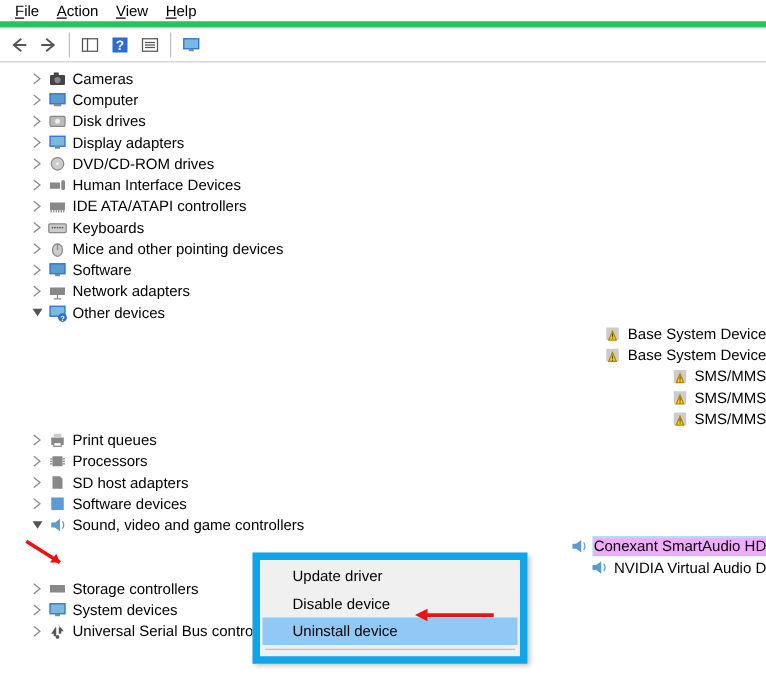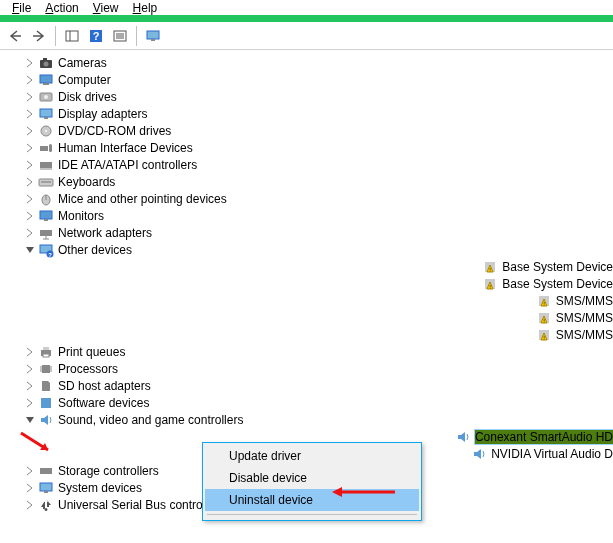--- a/index.html
+++ b/index.html
@@ -10,21 +10,21 @@
     color: #000;
     width: 613px;
     height: 543px;
     overflow: hidden;
     position: relative;
   }
   .menubar {
     display: flex;
     gap: 2px;
     padding: 2px 6px;
-    border-bottom: 7px solid #22c55e;
+    border-bottom: 5px solid #22c55e;
     height: 22px;
     align-items: center;
   }
   .menu-item {
     padding: 1px 6px;
     cursor: default;
   }
   .menu-item .ul { text-decoration: underline; }
   .toolbar {
     display: flex;
@@ -76,27 +76,27 @@
     margin-right: 4px;
     display: inline-flex;
     align-items: center;
     justify-content: center;
     flex-shrink: 0;
   }
   .label { }
   .indent1 { padding-left: 20px; align-items: center; }
   .indent2 { padding-left: 40px; justify-content: flex-end; }
   .selected {
-    background: #4d7c0f;
+    background: #f0abfc;
     outline: 1px solid #99d1ff;
   }
   .context-menu {
     position: absolute;
     background: #f0f0f0;
-    border: 1px solid #0ea5e9;
+    border: 6px solid #0ea5e9;
     box-shadow: 2px 2px 4px rgba(0,0,0,0.25);
     width: 220px;
     font-size: 12px;
     padding: 2px;
   }
   .cm-item {
     padding: 4px 24px;
     cursor: default;
   }
   .cm-item.highlight {
@@ -315,21 +315,21 @@
         <svg width="10" height="10">
           <path d="M2 1 L7 5 L2 9" stroke="#888" fill="none"></path>
         </svg>
       </span>
     <span class="icon">
         <svg width="16" height="16">
           <rect x="2" y="3" width="12" height="8" fill="#5a9bd4" stroke="#2a6bd4"></rect>
           <rect x="6" y="11" width="4" height="2" fill="#888"></rect>
         </svg>
       </span>
-    <span class="label">Monitors</span>
+    <span class="label">Software</span>
   </div>
 
   <div class="tree-row indent1">
     <span class="tw">
         <svg width="10" height="10">
           <path d="M2 1 L7 5 L2 9" stroke="#888" fill="none"></path>
         </svg>
       </span>
     <span class="icon">
         <svg width="16" height="16">

